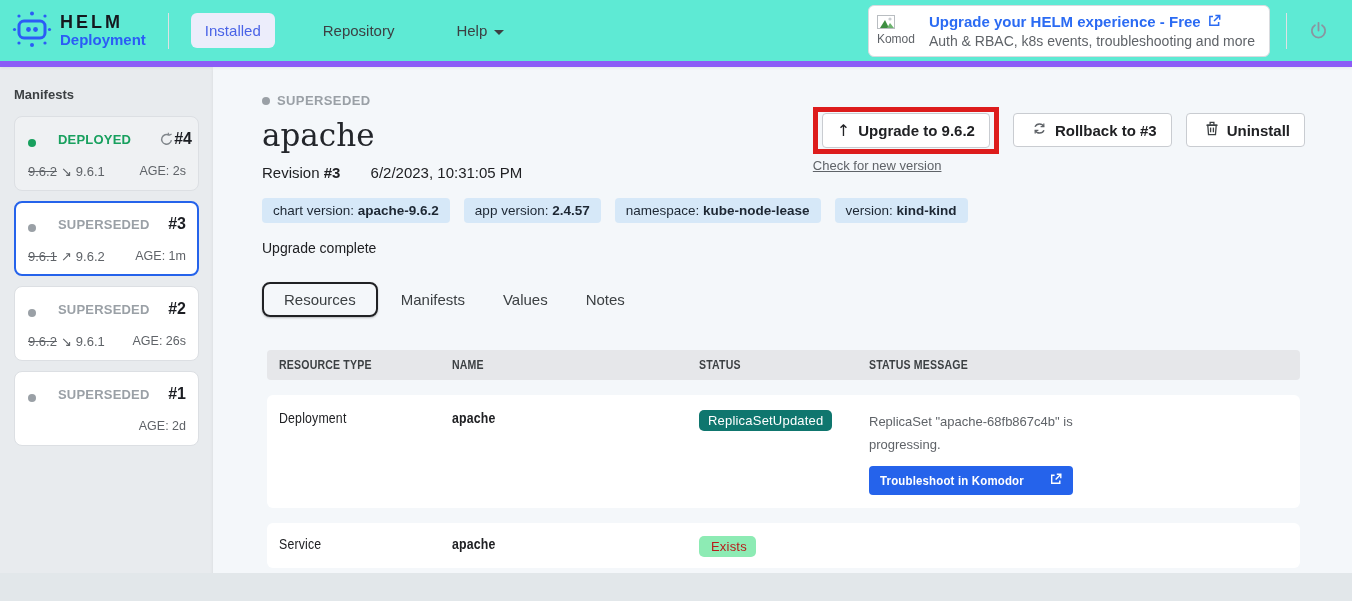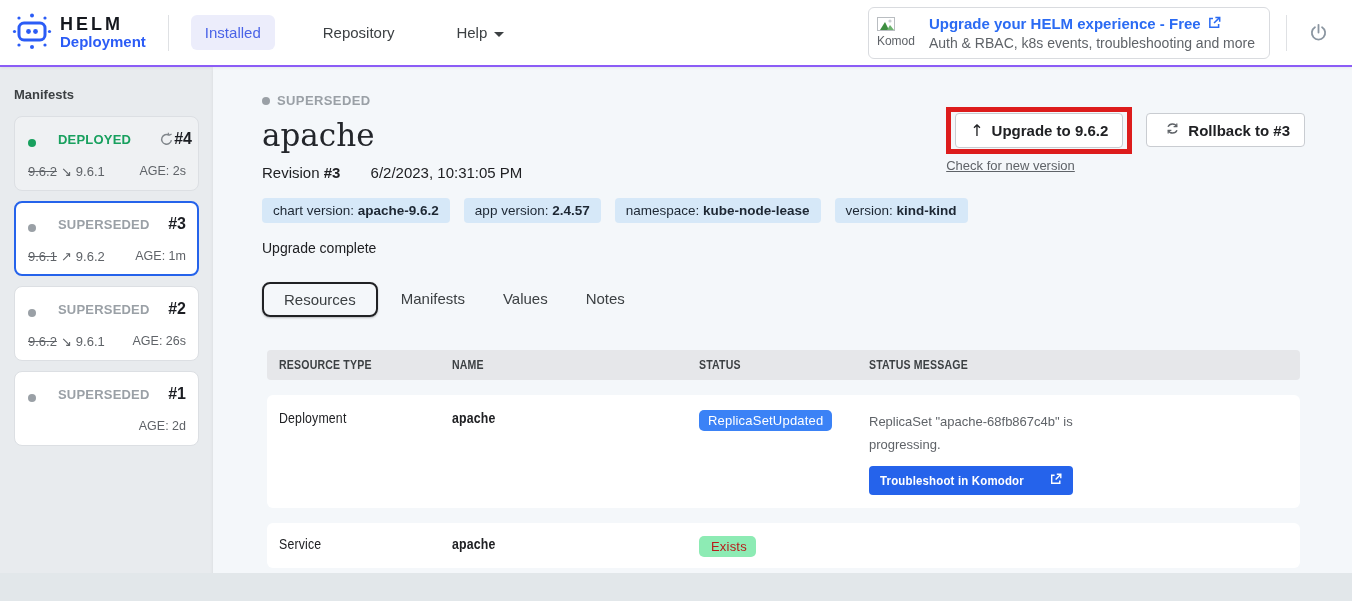--- a/index.html
+++ b/index.html
@@ -1,22 +1,22 @@
 <!DOCTYPE html>
 <html><head>
 <meta charset="utf-8">
 <style>
   * { margin:0; padding:0; box-sizing:border-box; }
   html,body { width:1352px; height:601px; overflow:hidden; background:#e3e8eb;
     font-family:"Liberation Sans", sans-serif; color:#202124; }
   .app { position:relative; width:1352px; height:601px; }
 
   
-  .topbar { position:absolute; left:0; top:0; width:1352px; height:67px; background:#ffffff;
-    display:flex; align-items:center; padding:0 16px 0 12px; border-bottom:2px solid #8b5cf6;
+  .topbar { position:absolute; left:0; top:0; width:1352px; height:67px; background:#5eead4;
+    display:flex; align-items:center; padding:0 16px 0 12px; border-bottom:6px solid #8b5cf6;
     box-shadow:0 1px 3px rgba(0,0,0,.06); z-index:5; }
   .brand { display:flex; align-items:center; gap:8px; }
   .brand-text { line-height:1.05; }
   .brand-line1 { font-size:18px; font-weight:bold; letter-spacing:3px; color:#15181e; }
   .brand-line2 { font-size:15px; font-weight:bold; color:#2b5cf6; }
   .vdiv { width:1px; height:36px; background:#dfe1e4; margin:0 22px; }
   .nav { display:flex; align-items:center; gap:34px; }
   .nav-item { font-size:15px; color:#3c4043; padding:9px 14px; border-radius:6px; cursor:pointer; white-space:nowrap; }
   .nav-item.active { background:#ecedfb; color:#4a63e7; }
   .caret { display:inline-block; width:0; height:0; border-left:5px solid transparent;
@@ -67,35 +67,35 @@
   .upgrade-col { display:flex; flex-direction:column; }
   .check-link { font-size:13px; color:#5f6368; text-decoration:underline; margin-top:4px; cursor:pointer; }
   .btn .up-arrow { font-family:"DejaVu Sans", sans-serif; font-weight:normal; font-size:16px; }
   .sib { margin-top:6px;padding-left:18px; }
 
   .chips { display:flex; gap:14px; margin-top:17px; }
   .chip { background:#d6e8f8; border-radius:4px; padding:5px 11px; font-size:13.5px; color:#1d2733; white-space:nowrap; }
   .chip b { font-weight:bold; }
   .note { margin-top:17px; font-size:14px; color:#202124; }
 
-  .tabs { display:flex; align-items:flex-start; margin-top:26px; gap:8px; }
+  .tabs { display:flex; align-items:center; margin-top:26px; gap:8px; }
   .tab { font-size:15px; color:#3c4043; padding:8px 15px; cursor:pointer; }
   .tab.active { border:2px solid #202124; border-radius:8px; padding:7px 20px; box-shadow:0 1px 2px rgba(0,0,0,.25); }
 
   .rtable { margin-top:33px; margin-left:5px; width:1033px; }
   .tgrid { display:grid; grid-template-columns:185px 247px 170px 1fr; }
   .thead { background:#e6e7ea; border-radius:4px; height:30px; align-items:center; }
   .th { font-size:12px; font-weight:bold; color:#3c4043; text-transform:uppercase; }
   .cond { display:inline-block; transform:scaleX(.88); transform-origin:0 50%; letter-spacing:.2px; }
   .th:first-child .cond, .cell:first-child .cond { margin-left:12px; }
   .trow { background:#fff; border-radius:6px; margin-top:15px; padding:13px 0; align-items:start; }
   .cell { font-size:14px; color:#202124; padding-top:2px; }
   .cell.name { font-weight:bold; }
   .badge { display:inline-block; font-size:13px; border-radius:5px; padding:3px 9px; transform:none; }
-  .badge.amber { background:#3b82f6; color:#fff; }
+  .badge.amber { background:#0f766e; color:#fff; }
   .badge.mint { background:#8debb4; color:#b91c1c;padding-left:12px; }
   .msg { font-size:13px; color:#5f6368; width:215px; line-height:1.8; }
   .blue-btn { margin-top:9px; background:#2563eb; color:#fff; border:none; border-radius:4px;
     font-size:13px; font-weight:bold; padding:7px 11px; display:inline-flex; align-items:center; gap:7px; cursor:pointer;
     font-family:"Liberation Sans", sans-serif; }
 
   
   .bottom-strip { position:absolute; left:0; top:573px; width:1352px; height:28px; background:#e2e7ea; }
   .watermark { position:absolute; right:137px; top:578px; font-size:20px; color:#aab3bb; opacity:.85; }
 </style>
@@ -265,20 +265,32 @@
           <span>
             <svg width="15" height="15" viewBox="0 0 16 16" fill="none" stroke="#5f6368" stroke-width="1.5">
               <path d="M3.2 6.2 A 5.2 5.2 0 0 1 12.6 6"></path>
                 <path d="M12.8 9.8 A 5.2 5.2 0 0 1 3.4 10"></path>
               <path d="M12.6 2.6 v3.4 h-3.4" stroke-width="1.3"></path>
                 <path d="M3.4 13.4 v-3.4 h3.4" stroke-width="1.3"></path>
             </svg>
           </span>
           <span>Rollback to #3</span>
         </button>
+        <button class="btn sib">
+          <span>
+            <svg width="14" height="15" viewBox="0 0 14 16" fill="none" stroke="#3c4043" stroke-width="1.4">
+              <path d="M2.5 4.5 h9 l-0.8 10 h-7.4 z"></path>
+                <line x1="1" y1="4.5" x2="13" y2="4.5"></line>
+              <path d="M5 4 V1.5 h4 V4"></path>
+                <line x1="5.5" y1="7" x2="5.5" y2="12"></line>
+                <line x1="8.5" y1="7" x2="8.5" y2="12"></line>
+            </svg>
+          </span>
+          <span>Uninstall</span>
+        </button>
       </div>
     </div>
 
     <div class="chips">
       <span class="chip"><span>chart version:</span> <b>apache-9.6.2</b></span>
       <span class="chip"><span>app version:</span> <b>2.4.57</b></span>
       <span class="chip"><span>namespace:</span> <b>kube-node-lease</b></span>
       <span class="chip"><span>version:</span> <b>kind-kind</b></span>
     </div>
 

